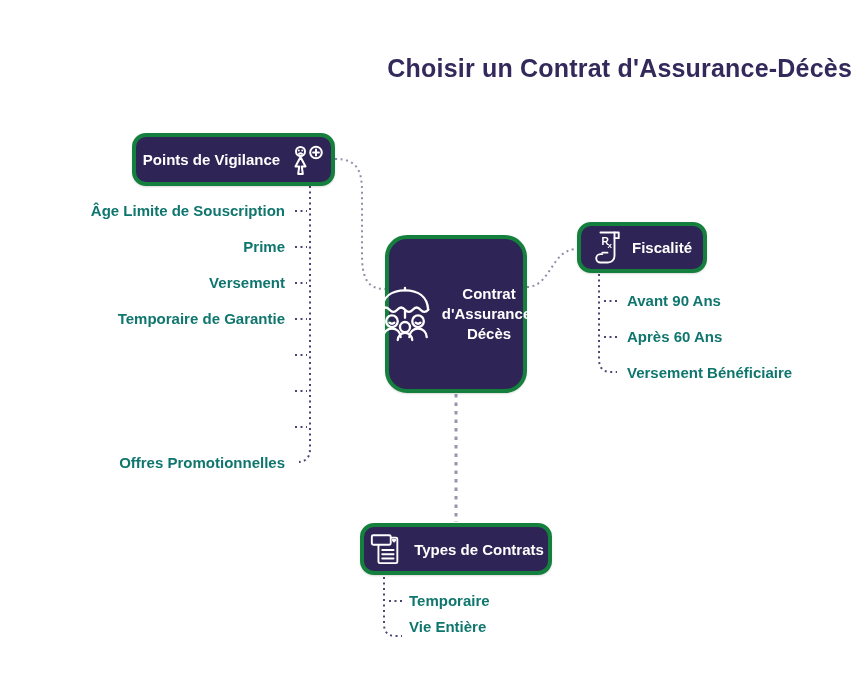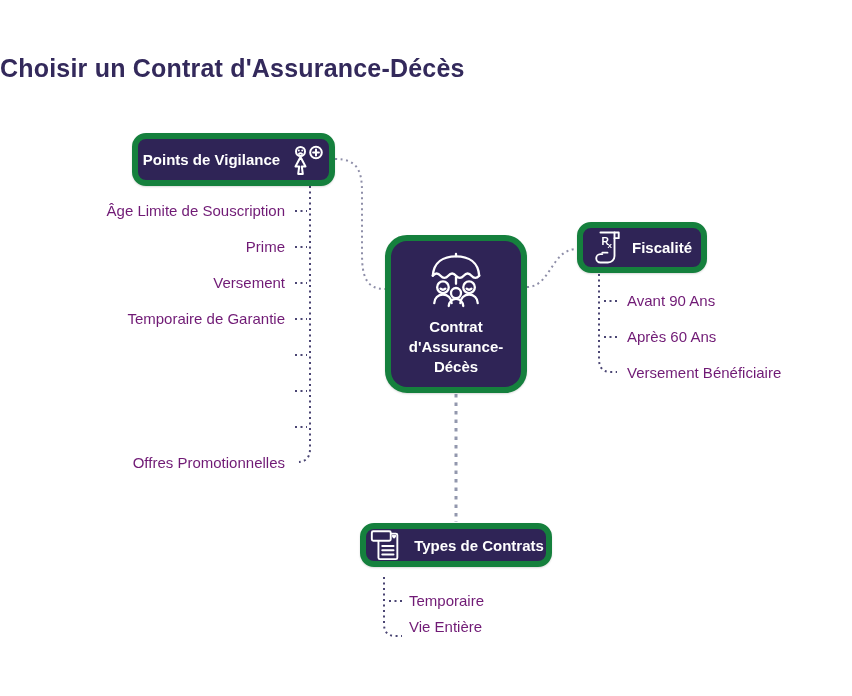--- a/index.html
+++ b/index.html
@@ -1,39 +1,39 @@
 <!DOCTYPE html>
 <html><head>
 <meta charset="utf-8">
 <style>
   html,body{margin:0;padding:0;background:#ffffff;}
   .canvas{
     position:relative;width:852px;height:696px;background:#ffffff;
     font-family:"Liberation Sans",sans-serif;overflow:hidden;
   }
   .title{
-    position:absolute;top:54px;left:0;width:100%;text-align:left;
+    position:absolute;top:54px;left:0;width:100%;text-align:right;
     font-size:25px;font-weight:700;color:#33295B;letter-spacing:.2px;
   }
   .connectors{position:absolute;left:0;top:0;pointer-events:none;}
   .node{
     position:absolute;display:flex;align-items:center;justify-content:center;
-    gap:10px;background:#2F2456;border:6px solid #15803d;border-radius:14px;
+    gap:10px;background:#2F2456;border:4px solid #15803d;border-radius:14px;
     color:#ffffff;font-weight:700;font-size:15px;box-sizing:border-box;
     box-shadow:0 1px 2px rgba(0,0,0,.15);
   }
   #node-vigilance{left:132px;top:133px;width:203px;height:53px;}
   #node-central{left:385px;top:235px;width:142px;height:158px;border-radius:22px;
-    flex-direction:column;gap:8px;}
+    flex-direction:row;gap:8px;}
   #node-central .central-label{text-align:center;line-height:1.32;width:120px;}
   #node-fiscalite{left:577px;top:222px;width:130px;height:51px;}
-  #node-types{left:360px;top:523px;width:192px;height:44px;text-align:right;}
+  #node-types{left:360px;top:523px;width:192px;height:52px;text-align:right;}
   .item{
-    position:absolute;font-size:15px;color:#701a75;white-space:nowrap;
-    font-weight:400;line-height:22px;height:22px;
+    position:absolute;font-size:15px;color:#0f766e;white-space:nowrap;
+    font-weight:700;line-height:22px;height:22px;
   }
   .item.right-align{right:567px;text-align:right;}
   .l1{top:200px}.l2{top:236px}.l3{top:272px}.l4{top:308px}
   .l5{top:344px}.l6{top:380px}.l7{top:416px}.l8{top:452px}
   .r1{top:290px;left:627px}.r2{top:326px;left:627px}.r3{top:362px;left:627px}
   .b1{top:590px;left:409px}.b2{top:616px;left:409px}
   .icon{flex:0 0 auto;display:block;}
 </style>
 </head>
 <body>

